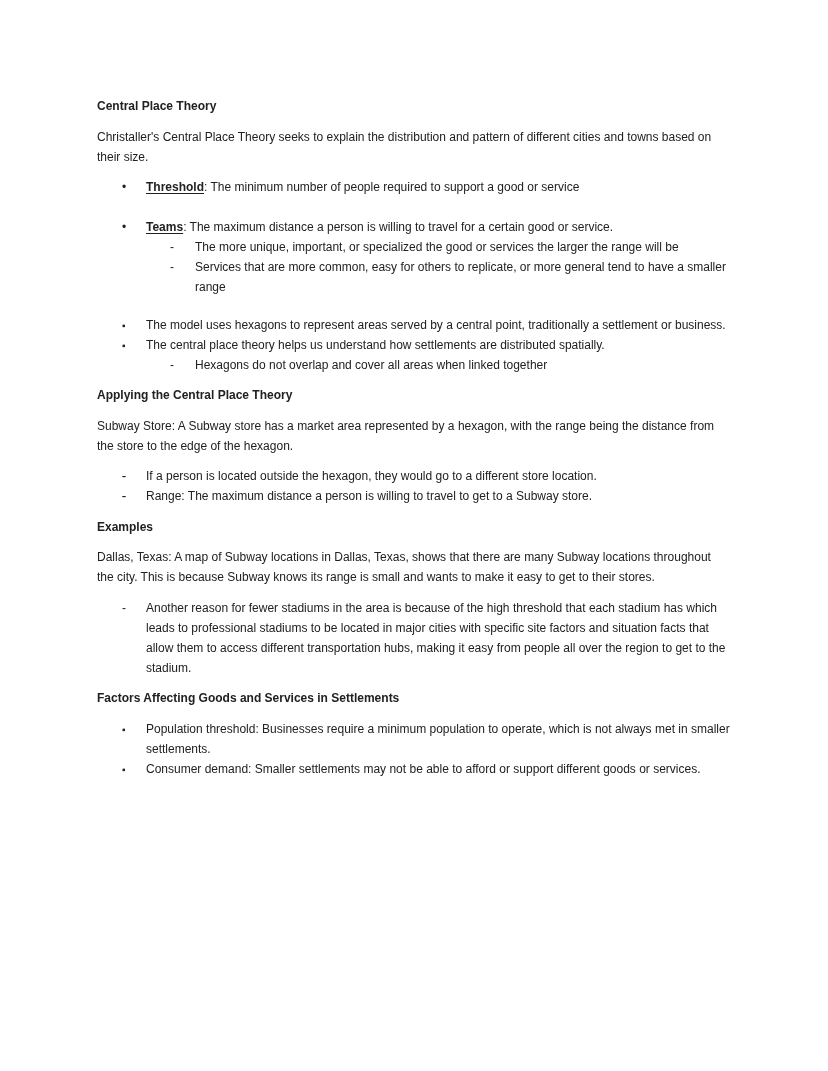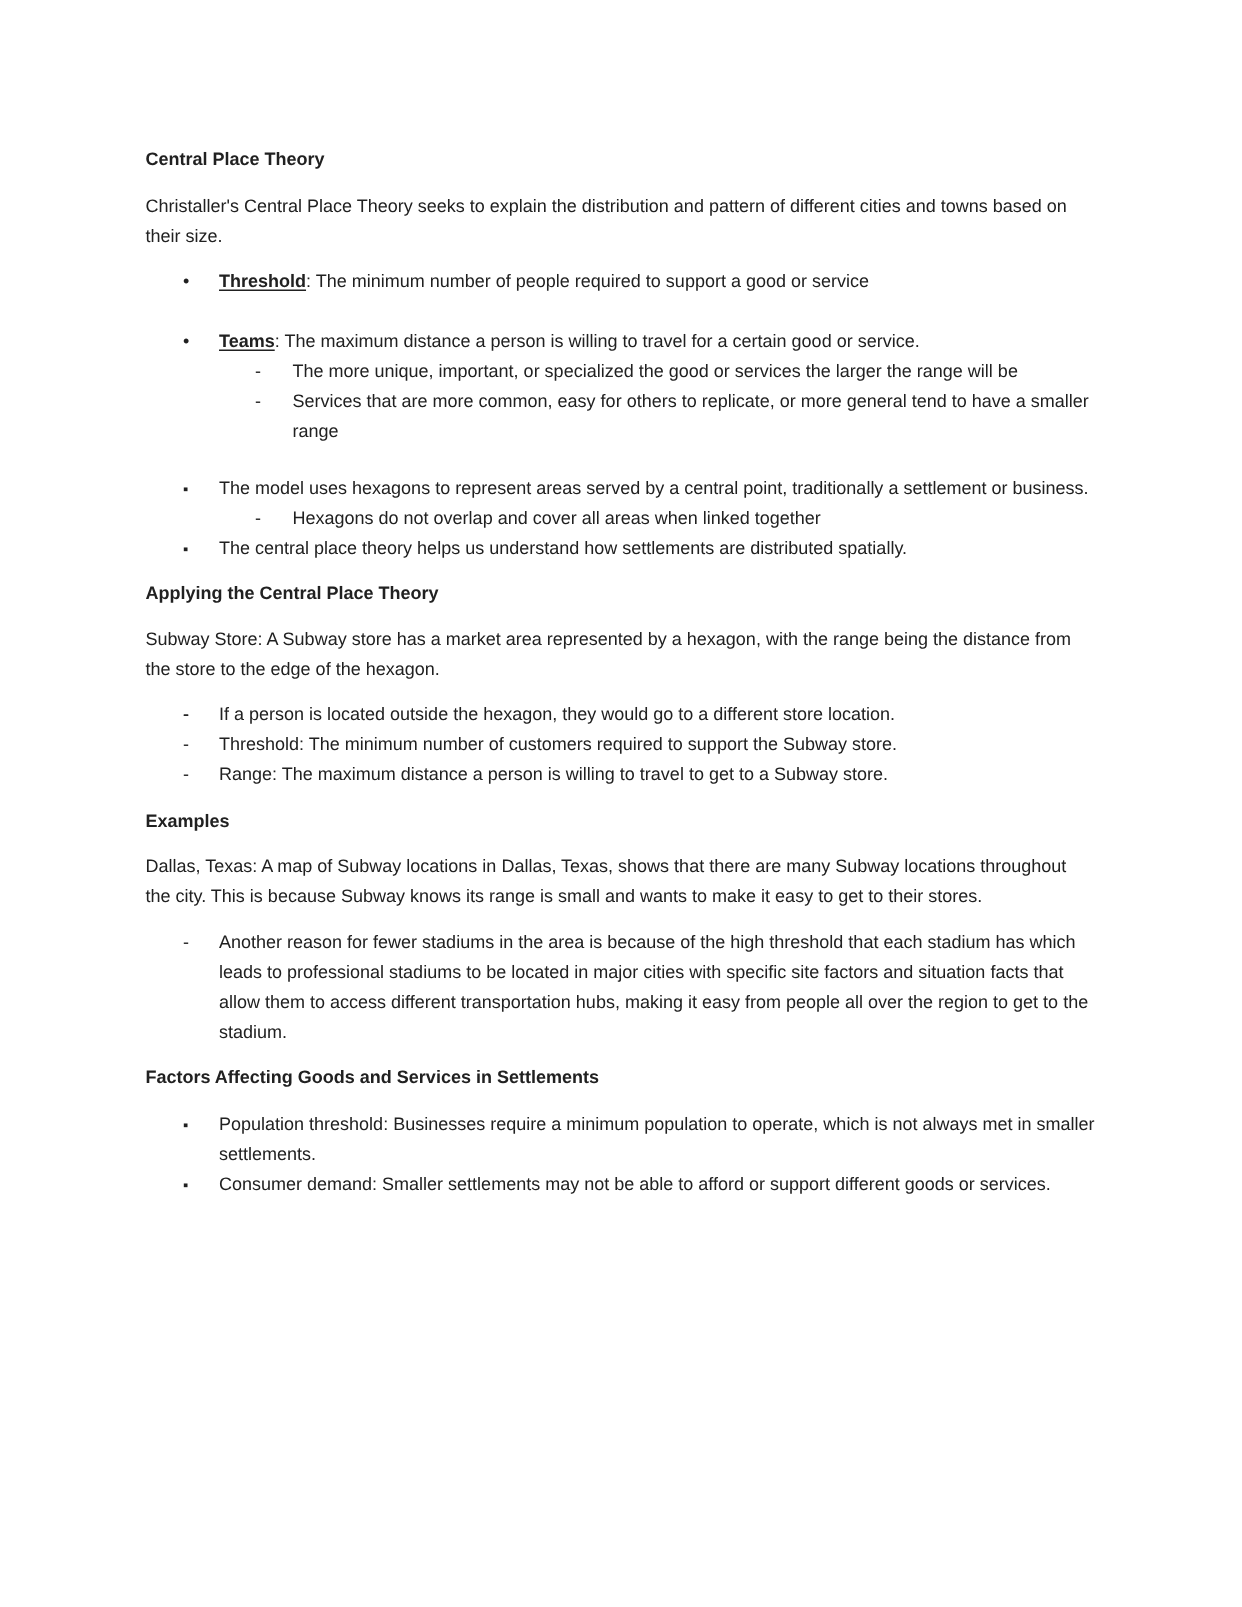--- a/index.html
+++ b/index.html
@@ -37,32 +37,32 @@
 
   <ul class="list gap-lg">
     <li class="li gap-after"><span class="mk mk-dot"></span><span class="bu">Threshold</span><span>: The minimum number of people required to support a good or service</span></li>
     <li class="li"><span class="mk mk-dot"></span><span class="bu">Teams</span><span>: The maximum distance a person is willing to travel for a certain good or service.</span></li>
     <li class="li l2"><span class="mk mk-dash"></span><span>The more unique, important, or specialized the good or services the larger the range will be</span></li>
     <li class="li l2"><span class="mk mk-dash"></span><span>Services that are more common, easy for others to replicate, or more general tend to have a smaller range</span></li>
   </ul>
 
   <ul class="list">
     <li class="li"><span class="mk mk-sq"></span><span>The model uses hexagons to represent areas served by a central point, traditionally a settlement or business.</span></li>
+    <li class="li"><span class="mk mk-sq"></span><span>The central place theory helps us understand how settlements are distributed spatially.</span></li>
     <li class="li l2"><span class="mk mk-dash"></span><span>Hexagons do not overlap and cover all areas when linked together</span></li>
-    <li class="li"><span class="mk mk-sq"></span><span>The central place theory helps us understand how settlements are distributed spatially.</span></li>
   </ul>
 
   <h2 class="hd">Applying the Central Place Theory</h2>
 
   <p class="para"><span class="u">Subway Store</span><span>: A Subway store has a market area represented by a hexagon, with the range being the distance from the store to the edge of the hexagon.</span></p>
 
   <ul class="list">
     <li class="li"><span class="mk mk-dash"></span></li>
     <li class="li"><span class="mk mk-dash"></span><span>If a person is located outside the hexagon, they would go to a different store location.</span></li>
-    <li class="li"><span class="mk mk-dash"></span><span>Threshold: The minimum number of customers required to support the Subway store.</span></li>
+    <li class="li"><span class="mk mk-dash"></span></li>
     <li class="li"><span class="mk mk-dash"></span><span>Range: The maximum distance a person is willing to travel to get to a Subway store.</span></li>
   </ul>
 
   <h2 class="hd">Examples</h2>
 
   <p class="para"><span class="u">Dallas, Texas</span><span>: A map of Subway locations in Dallas, Texas, shows that there are many Subway locations throughout the city. This is because Subway knows its range is small and wants to make it easy to get to their stores.</span></p>
 
 
   <ul class="list">
     <li class="li"><span class="mk mk-dash"></span><span>Another reason for fewer stadiums in the area is because of the high threshold that each stadium has which leads to professional stadiums to be located in major cities with specific site factors and situation facts that allow them to access different transportation hubs, making it easy from people all over the region to get to the stadium.</span></li>

